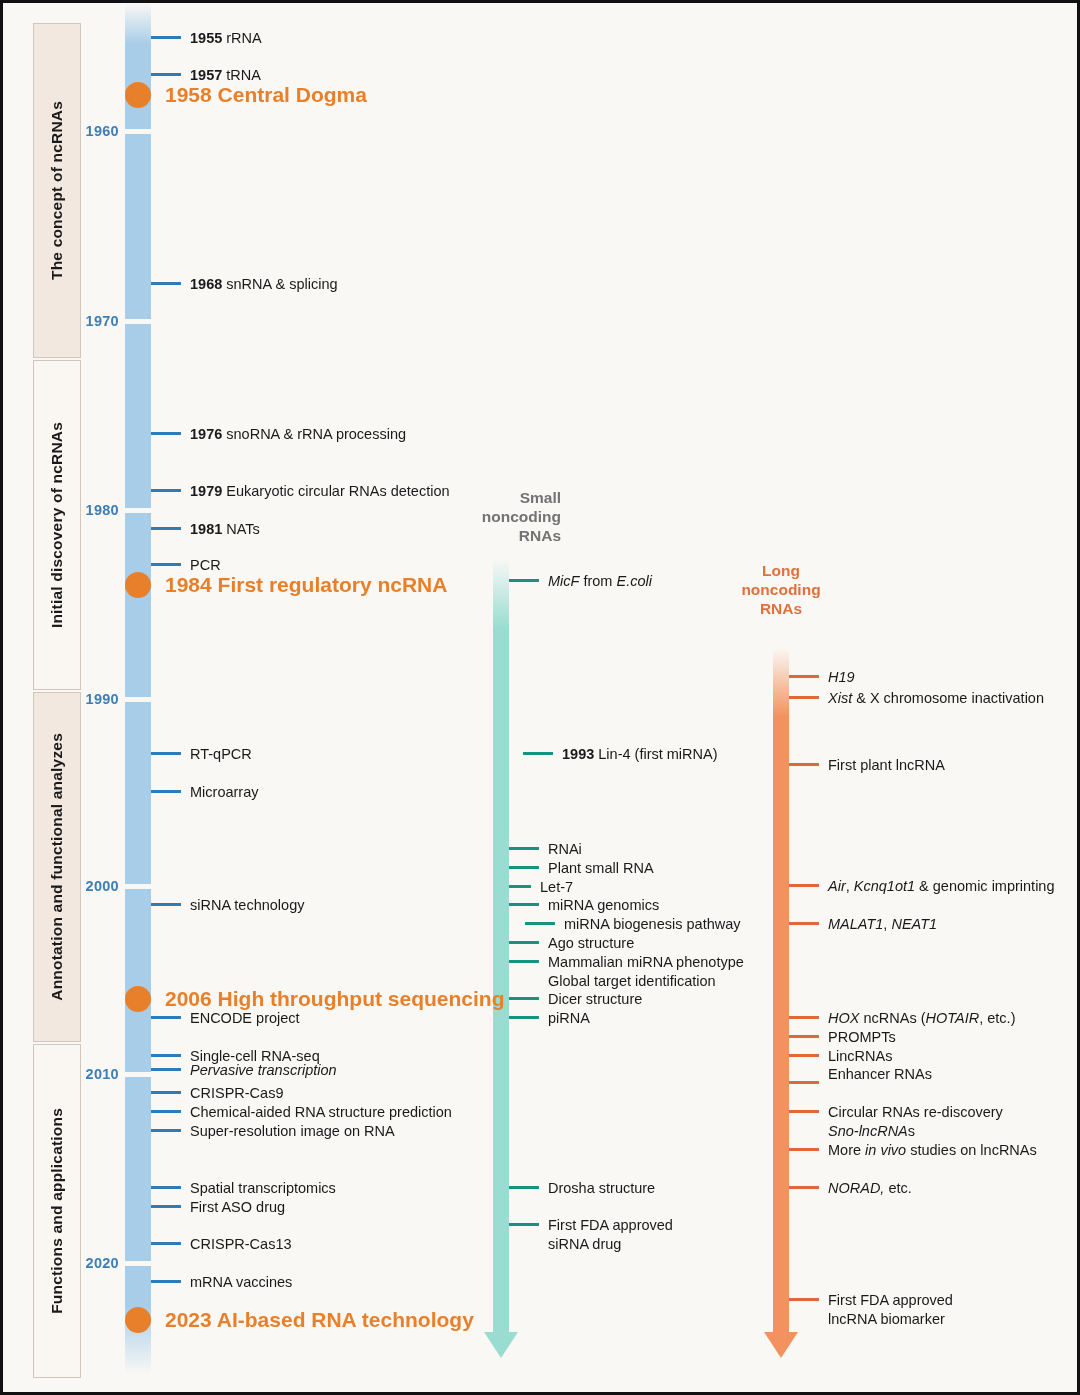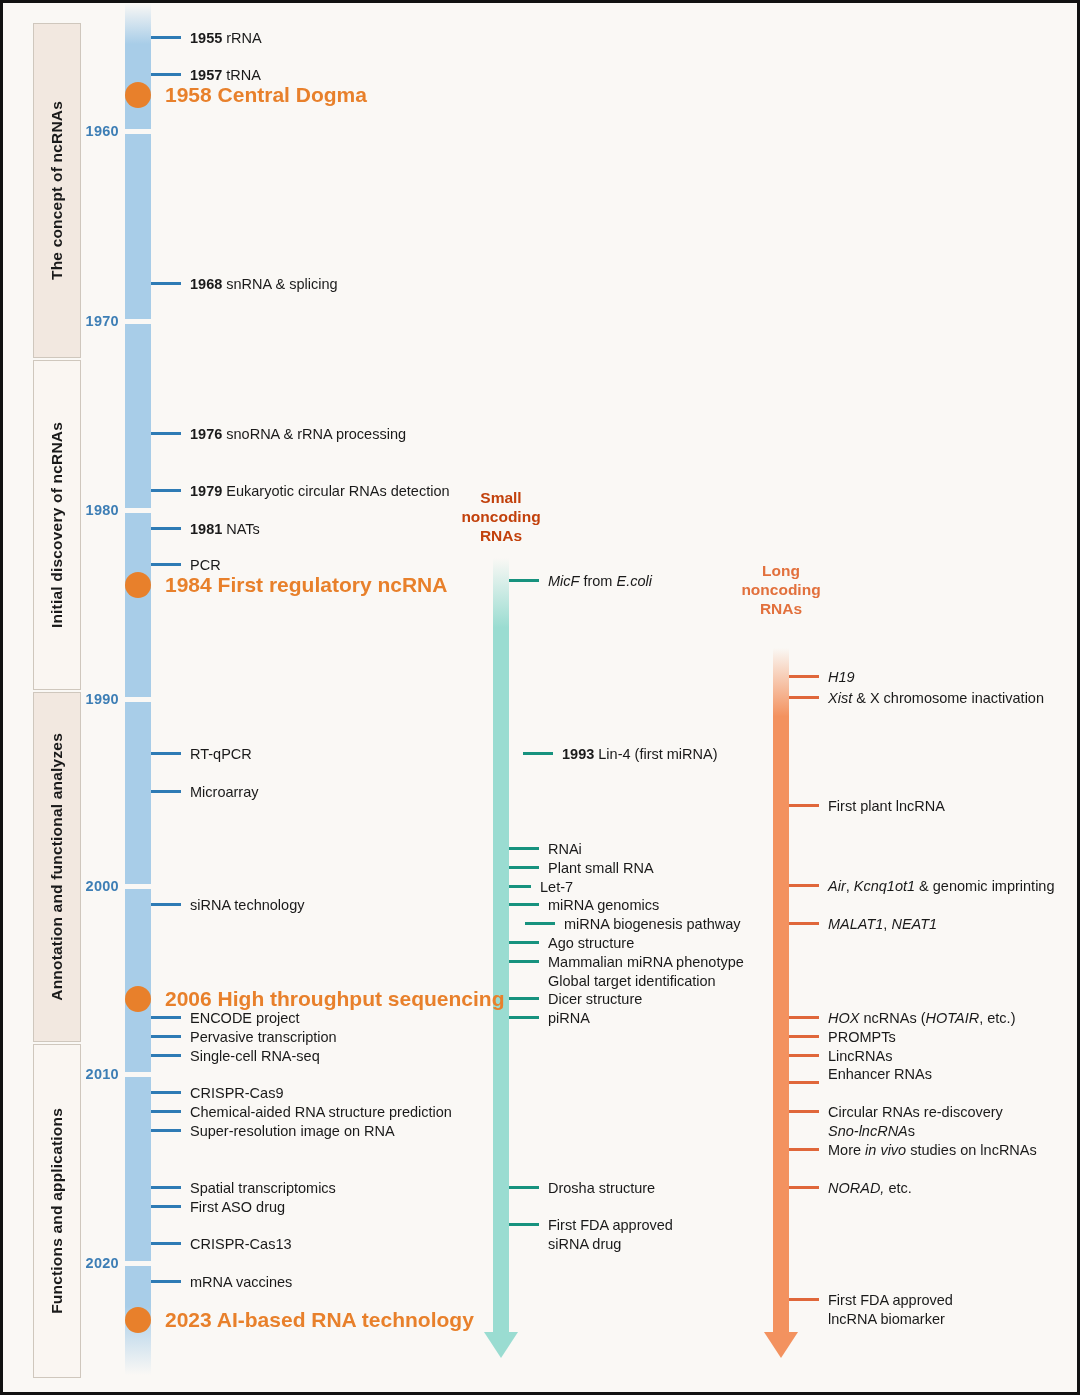--- a/index.html
+++ b/index.html
@@ -113,21 +113,21 @@
 
   
   .col-title {
     position: absolute;
     font-size: 15.5px;
     font-weight: bold;
     line-height: 19px;
     text-align: center;
     white-space: pre-line;
   }
-  .title-teal   { color: #c2410c; }
+  .title-teal   { color: #737373; text-align: right; }
   .title-orange { color: #e2703c; }
 </style>
 </head>
 <body>
 
 <div id="canvas">
 
   <div id="eras-layer">
       <div class="era" style="top: 20px; height: 335px; background: rgb(242, 232, 224);">
         <span class="era-label">The concept of ncRNAs</span>
@@ -214,21 +214,21 @@
         <span class="ev-text">Microarray</span>
       </div>
       <div class="event" style="left: 148px; top: 893px;">
         <span class="dash dash-blue" style="width: 30px;"></span>
         <span class="ev-text">siRNA technology</span>
       </div>
       <div class="event" style="left: 148px; top: 1006px;">
         <span class="dash dash-blue" style="width: 30px;"></span>
         <span class="ev-text">ENCODE project</span>
       </div>
-      <div class="event" style="left: 148px; top: 1025px;">
+      <div class="event" style="left: 148px; top: 1058px; font-style: italic;">
         <span class="dash dash-blue" style="width: 30px;"></span>
         <span class="ev-text">Pervasive transcription</span>
       </div>
       <div class="event" style="left: 148px; top: 1044px;">
         <span class="dash dash-blue" style="width: 30px;"></span>
         <span class="ev-text">Single-cell RNA-seq</span>
       </div>
       <div class="event" style="left: 148px; top: 1081px;">
         <span class="dash dash-blue" style="width: 30px;"></span>
         <span class="ev-text">CRISPR-Cas9</span>
@@ -326,21 +326,21 @@
         <span class="ev-text">First FDA approved<br>siRNA drug</span>
       </div>
       <div class="event" style="left: 786px; top: 665px;">
         <span class="dash dash-orange" style="width: 30px;"></span>
         <span class="ev-text"><i>H19</i></span>
       </div>
       <div class="event" style="left: 786px; top: 686px;">
         <span class="dash dash-orange" style="width: 30px;"></span>
         <span class="ev-text"><i>Xist</i> &amp; X chromosome inactivation</span>
       </div>
-      <div class="event" style="left: 786px; top: 794px;">
+      <div class="event" style="left: 786px; top: 753px;">
         <span class="dash dash-orange" style="width: 30px;"></span>
         <span class="ev-text">First plant lncRNA</span>
       </div>
       <div class="event" style="left: 786px; top: 874px;">
         <span class="dash dash-orange" style="width: 30px;"></span>
         <span class="ev-text"><i>Air</i>, <i>Kcnq1ot1</i> &amp; genomic imprinting</span>
       </div>
       <div class="event" style="left: 786px; top: 912px;">
         <span class="dash dash-orange" style="width: 30px;"></span>
         <span class="ev-text"><i>MALAT1</i>, <i>NEAT1</i></span>

